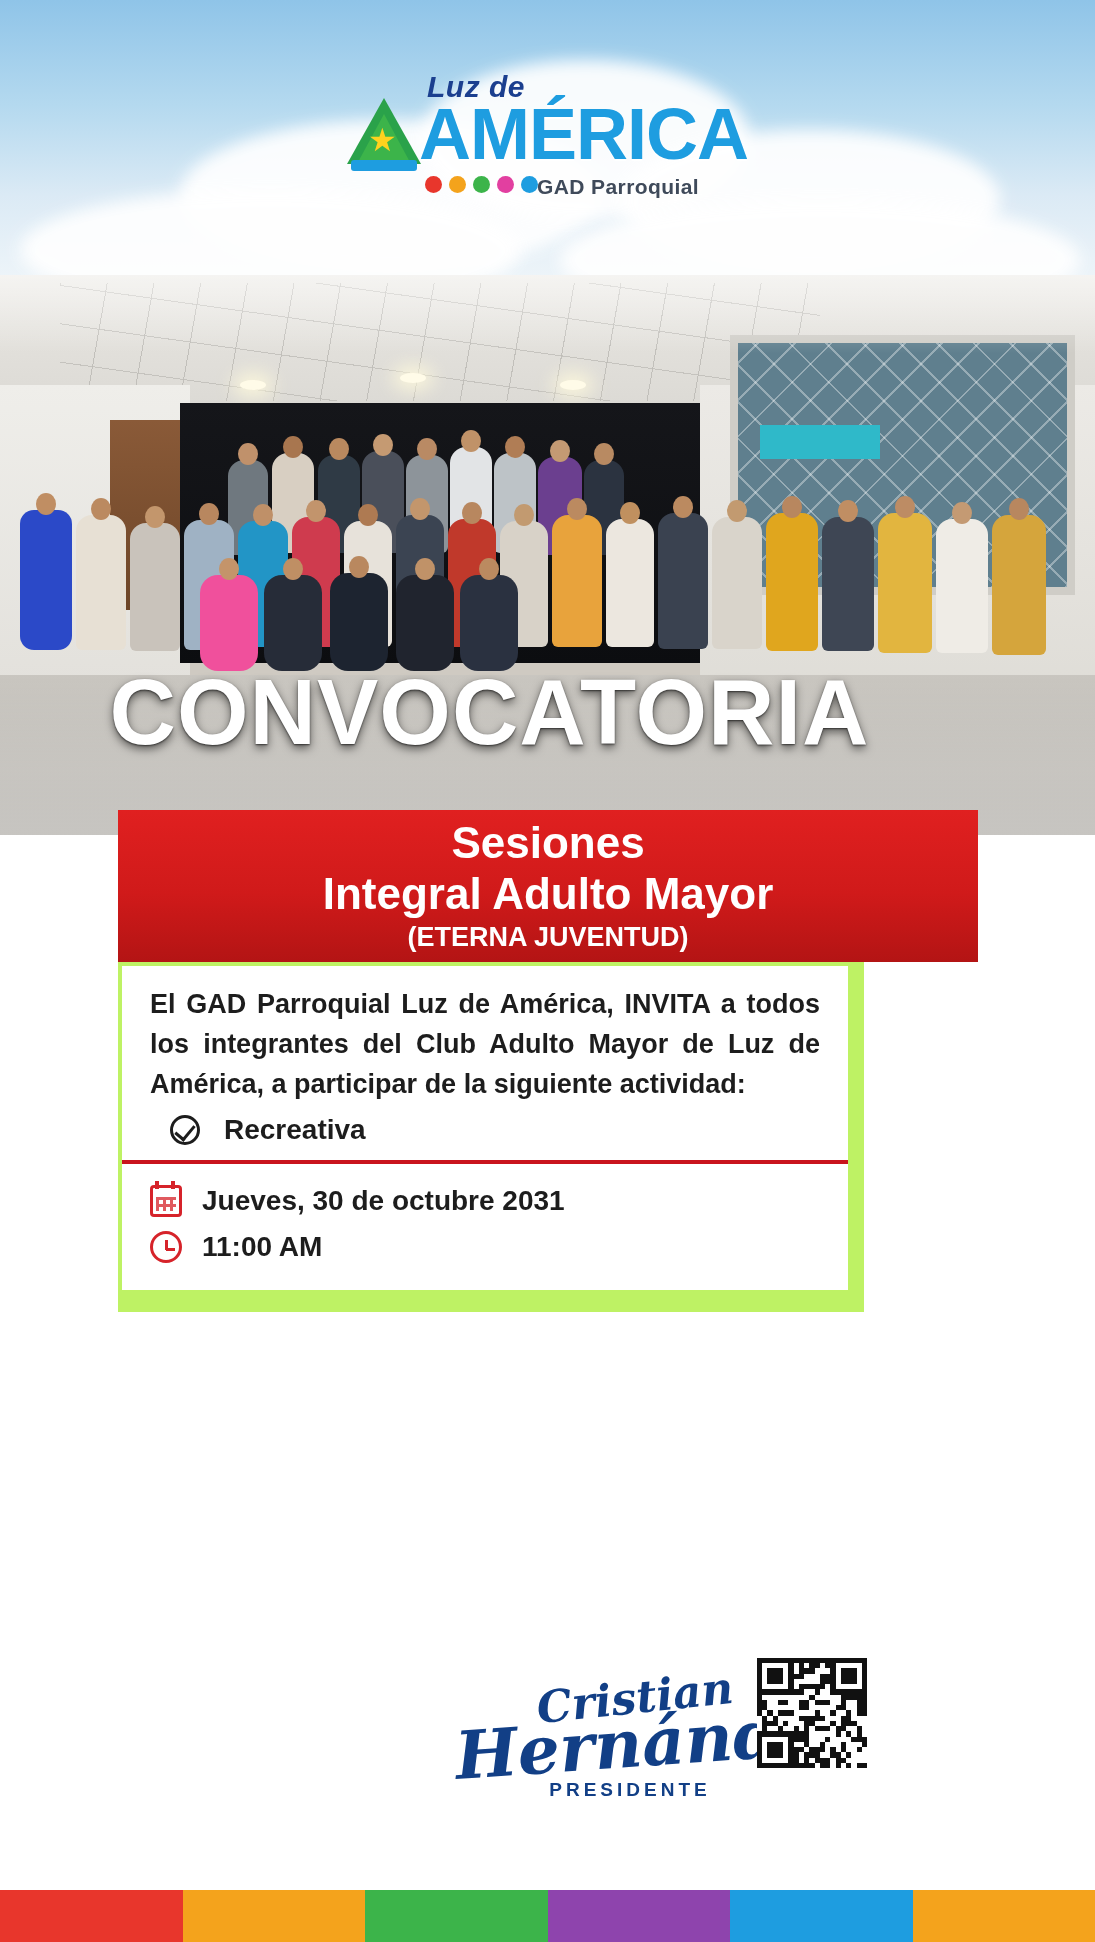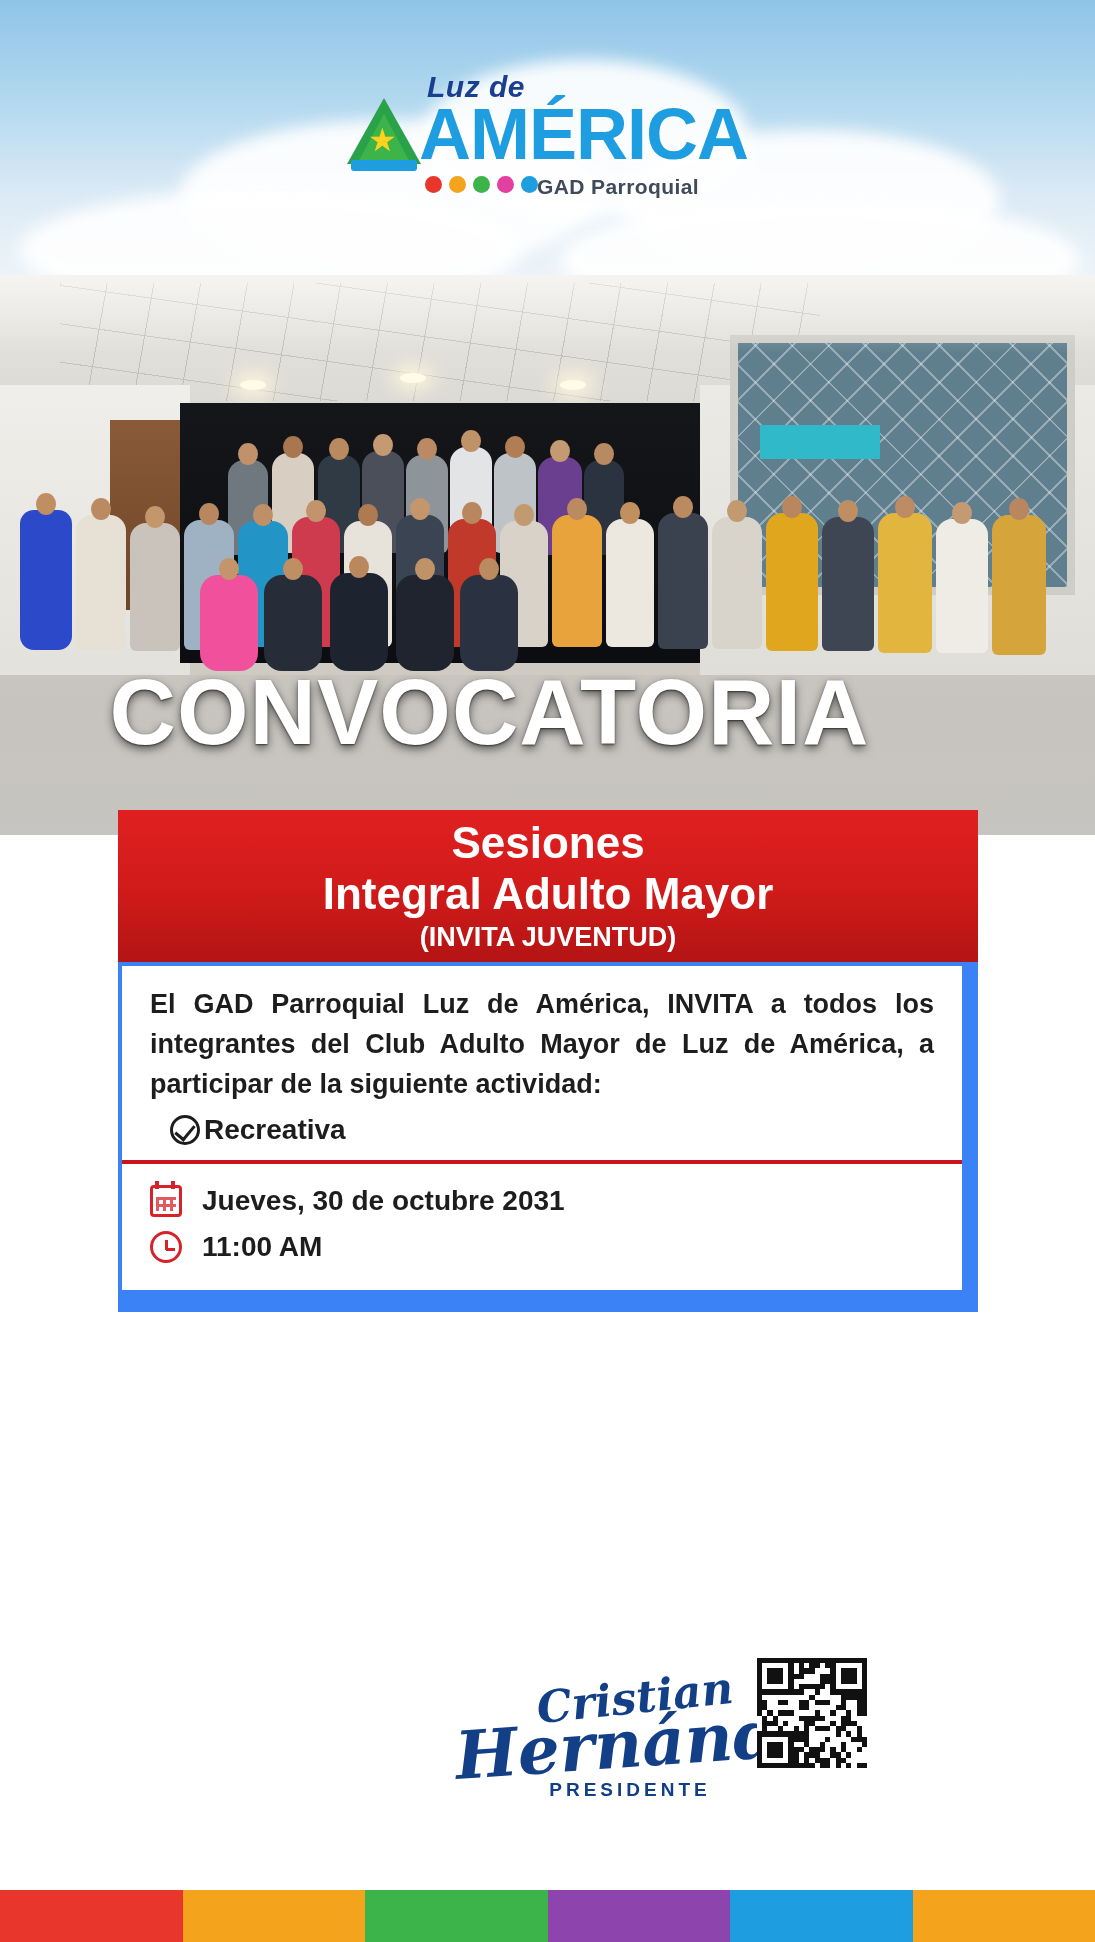--- a/index.html
+++ b/index.html
@@ -245,40 +245,40 @@
     color:#fff; font-size: 44px; font-weight: 800; line-height: 52px;
   }
   .band-red .l3 {
     color:#fff; font-size: 27px; font-weight: 800; line-height: 34px;
   }
 
   
   .card {
     position: absolute;
     left: 118px; top: 962px;
-    width: 860px;
-    background: #3b82f6;
+    width: 746px;
+    background: #bef264;
     padding: 4px 16px 22px 4px;
     z-index: 31;
   }
   .card-block {
     background: #ffffff;
     padding: 18px 28px 14px 28px;
   }
   .card-text p {
     font-size: 27px;
     font-weight: 700;
     color: #1d1d1d;
     line-height: 40px;
     text-align: justify;
   }
   .activity {
     display: flex;
     align-items: center;
-    gap: 4px;
+    gap: 24px;
     margin-top: 10px;
     padding-left: 20px;
   }
   .activity .chk {
     width: 30px; height: 30px;
     border: 3px solid #1d1d1d;
     border-radius: 50%;
     position: relative;
   }
   .activity .chk:after {
@@ -597,21 +597,21 @@
       <div class="logo-gad">GAD Parroquial</div>
     </div>
   </div>
 
   <div class="convocatoria">CONVOCATORIA</div>
 
 
   <div class="band-red">
     <div class="l1">Sesiones</div>
     <div class="l2">Integral Adulto Mayor</div>
-    <div class="l3">(INVITA JUVENTUD)</div>
+    <div class="l3">(ETERNA JUVENTUD)</div>
   </div>
 
   <div class="card">
     <div class="card-block">
       <div class="card-text">
         <p>El GAD Parroquial Luz de América, INVITA a todos los integrantes del Club Adulto Mayor de Luz de América, a participar de la siguiente actividad:</p>
       </div>
       <div class="activity">
         <span class="chk"></span>
         <span class="label">Recreativa</span>

